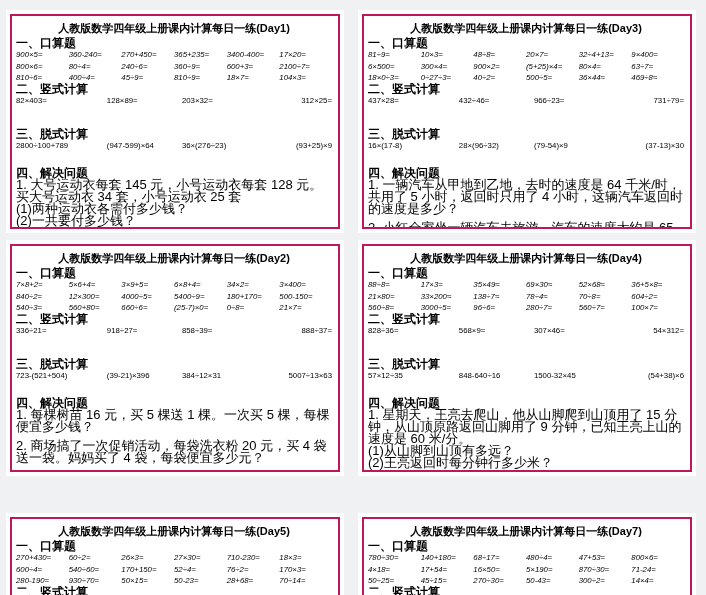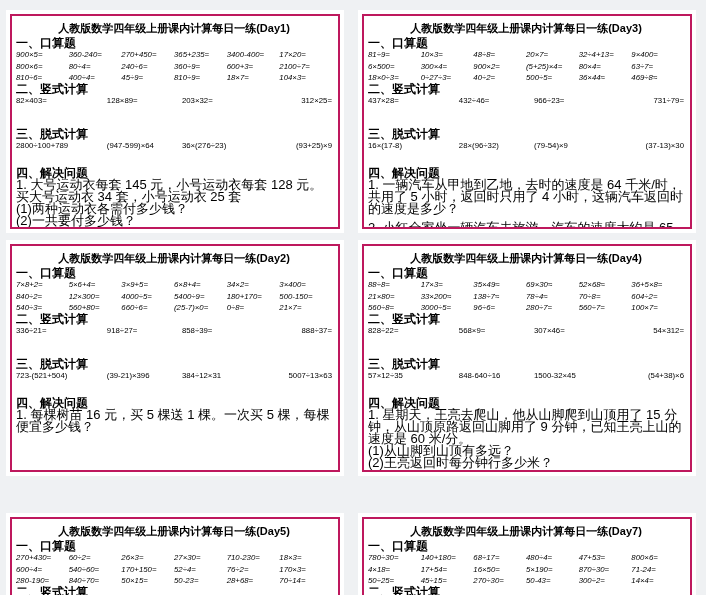--- a/index.html
+++ b/index.html
@@ -192,20 +192,21 @@
       <div class="heading">三、脱式计算</div>
       <div class="expr-row tuoshi-row">
             <span class="cell">723-(521+504)</span>
             <span class="cell">(39-21)×396</span>
             <span class="cell">384÷12×31</span>
             <span class="cell">5007÷13×63</span>
           </div>
       <div class="heading">四、解决问题</div>
       <div class="problems">
             <div class="prob-line">1. 每棵树苗 16 元，买 5 棵送 1 棵。一次买 5 棵，每棵便宜多少钱？</div>
+            <div class="prob-line prob-gap">2. 商场搞了一次促销活动，每袋洗衣粉 20 元，买 4 袋送一袋。妈妈买了 4 袋，每袋便宜多少元？</div>
           </div>
     </div>
   </section>
       <section class="page">
     <div class="page-inner">
       <h1 class="title">人教版数学四年级上册课内计算每日一练(Day4)</h1>
       <div class="heading">一、口算题</div>
       <div class="oral-grid">
             <span class="cell">88÷8=</span>
             <span class="cell">17×3=</span>
@@ -221,21 +222,21 @@
             <span class="cell">604÷2=</span>
             <span class="cell">560÷8=</span>
             <span class="cell">3000÷5=</span>
             <span class="cell">96÷6=</span>
             <span class="cell">280÷7=</span>
             <span class="cell">560÷7=</span>
             <span class="cell">100×7=</span>
           </div>
       <div class="heading">二、竖式计算</div>
       <div class="expr-row work-row">
-            <span class="cell">828÷22=</span>
+            <span class="cell">828÷36=</span>
             <span class="cell">568×9=</span>
             <span class="cell">307×46=</span>
             <span class="cell">54×312=</span>
           </div>
       <div class="heading">三、脱式计算</div>
       <div class="expr-row tuoshi-row">
             <span class="cell">57×12÷35</span>
             <span class="cell">848-640÷16</span>
             <span class="cell">1500-32×45</span>
             <span class="cell">(54+38)×6</span>
@@ -259,21 +260,21 @@
             <span class="cell">27×30=</span>
             <span class="cell">710-230=</span>
             <span class="cell">18×3=</span>
             <span class="cell">600÷4=</span>
             <span class="cell">540÷60=</span>
             <span class="cell">170+150=</span>
             <span class="cell">52÷4=</span>
             <span class="cell">76÷2=</span>
             <span class="cell">170×3=</span>
             <span class="cell">280-190=</span>
-            <span class="cell">840÷70=</span>
+            <span class="cell">930÷70=</span>
             <span class="cell">50×15=</span>
             <span class="cell">50-23=</span>
             <span class="cell">28+68=</span>
             <span class="cell">70÷14=</span>
           </div>
       <div class="heading">二、竖式计算</div>
 
     </div>
   </section>
       <section class="page">

